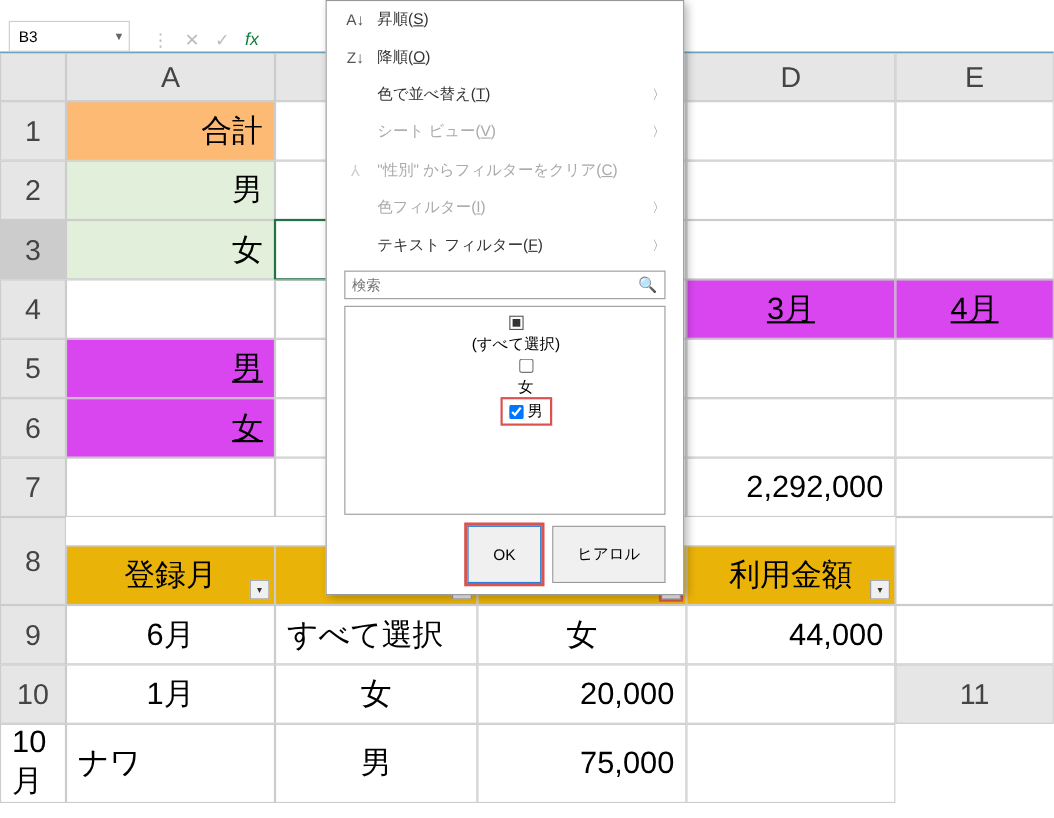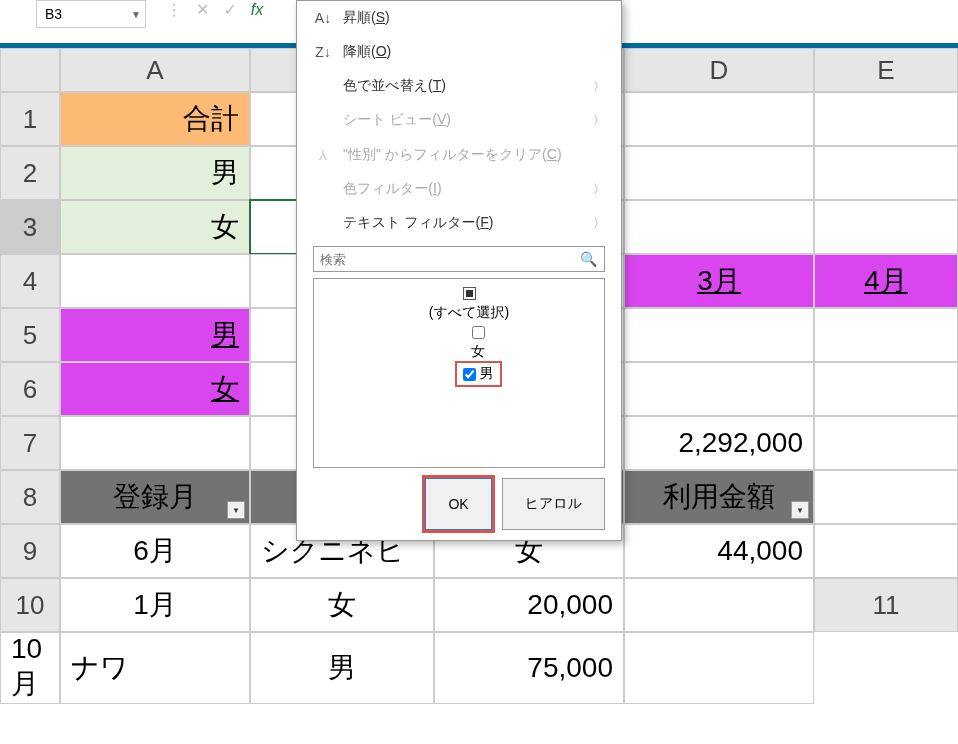--- a/index.html
+++ b/index.html
@@ -1,38 +1,38 @@
 <!DOCTYPE html>
 <html><head>
 <meta charset="utf-8">
 <style>
   * { box-sizing: border-box; margin: 0; padding: 0; }
   body { font-family: "Meiryo", "Yu Gothic", sans-serif; font-size: 14px; background: #fff; width: 958px; height: 744px; overflow: hidden; position: relative; }
   
   
-  .formula-bar { display: flex; align-items: flex-start; height: 48px; border-bottom: 5px solid #0369a1; background: #fff; padding-left: 28px; }
+  .formula-bar { display: flex; align-items: flex-end; height: 48px; border-bottom: 1px solid #0369a1; background: #fff; }
   .name-box { width: 110px; height: 28px; border: 1px solid #ccc; margin-left: 8px; display: flex; align-items: center; padding: 0 8px; font-size: 14px; position: relative; }
   .name-box .dropdown-arrow { position: absolute; right: 4px; color: #666; font-size: 10px; }
   .fb-icons { display: flex; align-items: center; gap: 14px; margin-left: 20px; color: #bbb; font-size: 16px; }
   .fb-icons span.fx { font-style: italic; color: #15803d; font-size: 16px; }
   
   
   .grid { display: grid; grid-template-columns: 60px 190px 184px 190px 190px 144px; position: relative; }
   .hdr { background: #e6e6e6; border: 1px solid #ccc; height: 44px; display: flex; align-items: center; justify-content: center; font-size: 26px; color: #444; }
   .hdr.corner { background: #e6e6e6; }
   .rowhdr { background: #e6e6e6; border: 1px solid #ccc; display: flex; align-items: center; justify-content: center; font-size: 26px; color: #444; }
   .cell { border: 1px solid #ccc; display: flex; align-items: center; padding: 0 10px; font-size: 28px; min-height: 54px; }
   .cell.center { justify-content: center; }
   .cell.right { justify-content: flex-end; }
   
   
   .fill-yellow { background: #fdba74; }
   .fill-green { background: #e2efda; }
   .fill-peach { background: #d946ef; text-decoration: underline; }
-  .fill-lblue { background: #737373; }
+  .fill-lblue { background: #eab308; margin-top: 26px; }
   .sel-cell { outline: 2px solid #217346; outline-offset: -1px; }
   .tbl-hdr { position: relative; }
   .filter-btn { position: absolute; right: 4px; bottom: 4px; width: 18px; height: 18px; border: 1px solid #999; background: #f0f0f0; display: flex; align-items: center; justify-content: center; font-size: 9px; color: #333; }
   .filter-btn.highlighted { outline: 2px solid #d9534f; outline-offset: 0; }
   
   
   .filter-panel { position: absolute; left: 296px; top: 0; width: 326px; background: #fff; border: 1px solid #999; box-shadow: 3px 3px 8px rgba(0,0,0,0.3); z-index: 100; padding-bottom: 10px; }
   .menu-item { display: flex; align-items: center; padding: 8px 16px; font-size: 14px; gap: 10px; color: #333; }
   .menu-item.disabled { color: #aaa; }
   .menu-item .icon-slot { width: 20px; display: flex; justify-content: center; color: #555; }
@@ -144,21 +144,21 @@
     <span class="filter-btn highlighted">▾</span>
   </div>
   <div class="cell fill-lblue center tbl tbl-hdr row8">
     <span>利用金額</span>
     <span class="filter-btn">▾</span>
   </div>
   <div class="cell row8"></div>
 
   <div class="rowhdr">9</div>
   <div class="cell center tbl">6月</div>
-  <div class="cell tbl">シクニネヒ</div>
+  <div class="cell tbl">すべて選択</div>
   <div class="cell center tbl">女</div>
   <div class="cell right tbl">44,000</div>
   <div class="cell"></div>
 
   <div class="rowhdr">10</div>
   <div class="cell center tbl">1月</div>
   <div class="cell center tbl">女</div>
   <div class="cell right tbl">20,000</div>
   <div class="cell"></div>
 

